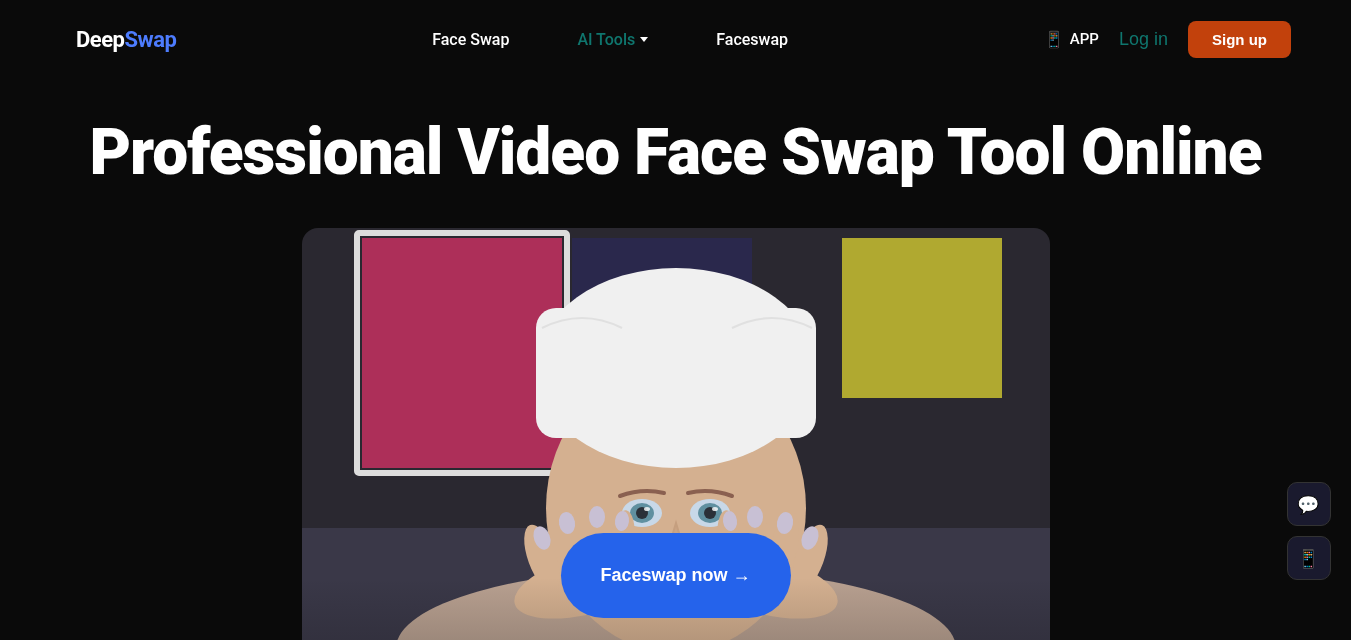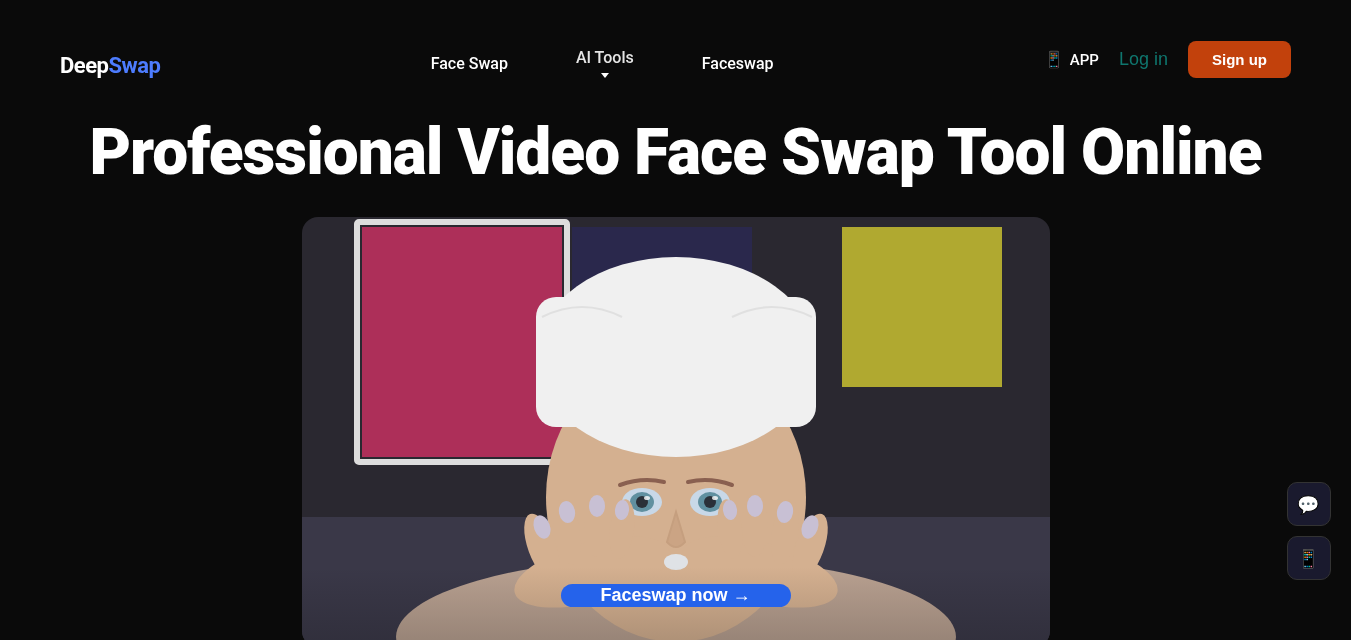--- a/index.html
+++ b/index.html
@@ -12,27 +12,28 @@
       width: 1351px;
       min-height: 640px;
       background-color: #0a0a0a;
       font-family: -apple-system, BlinkMacSystemFont, 'Segoe UI', Roboto, sans-serif;
       overflow-x: hidden;
     }
 
     
     .navbar {
       display: flex;
-      align-items: flex-end;
+      align-items: center;
       justify-content: space-between;
       padding: 0 60px;
       height: 78px;
       background-color: #0a0a0a;
       position: relative;
       z-index: 10;
+      margin-left: 16px;
     }
 
     .navbar-logo {
       font-size: 22px;
       font-weight: 700;
       color: #ffffff;
       letter-spacing: -0.5px;
     }
 
     .navbar-logo span.deep {
@@ -54,25 +55,24 @@
       font-size: 16px;
       font-weight: 500;
       cursor: pointer;
       text-decoration: none;
     }
 
     .nav-link-with-arrow {
       display: flex;
       align-items: center;
       gap: 5px;
-      color: #e5e5e5;
+      color: #0f766e;
       font-size: 16px;
       font-weight: 500;
       cursor: pointer;
-      flex-direction: column;
     }
 
     .chevron-down {
       width: 0;
       height: 0;
       border-left: 4px solid transparent;
       border-right: 4px solid transparent;
       border-top: 5px solid #ffffff;
       margin-top: 1px;
     }
@@ -125,21 +125,21 @@
       padding: 40px 60px 0;
       background-color: #0a0a0a;
     }
 
     .hero-title {
       font-size: 64px;
       font-weight: 900;
       color: #ffffff;
       text-align: center;
       line-height: 1.1;
-      margin-bottom: 29px;
+      margin-bottom: 40px;
       letter-spacing: -1px;
     }
 
     .hero-image-container {
       position: relative;
       width: 748px;
       height: 430px;
       border-radius: 16px;
       overflow: hidden;
     }
@@ -157,21 +157,21 @@
       bottom: 40px;
       left: 50%;
       transform: translateX(-50%);
     }
 
     .faceswap-btn {
       background-color: #2563eb;
       color: #ffffff;
       font-size: 18px;
       font-weight: 700;
-      padding: 1px 40px;
+      padding: 32px 40px;
       border-radius: 50px;
       cursor: pointer;
       border: none;
       white-space: nowrap;
       display: flex;
       align-items: center;
       gap: 8px;
     }
 
     

